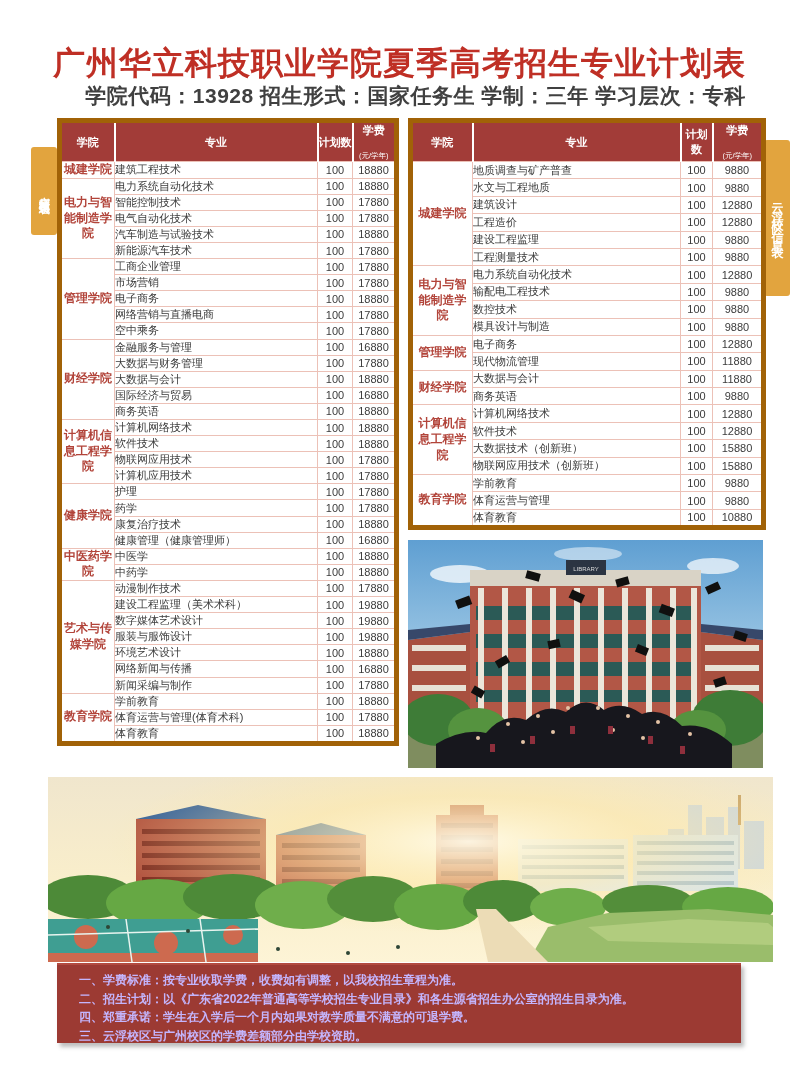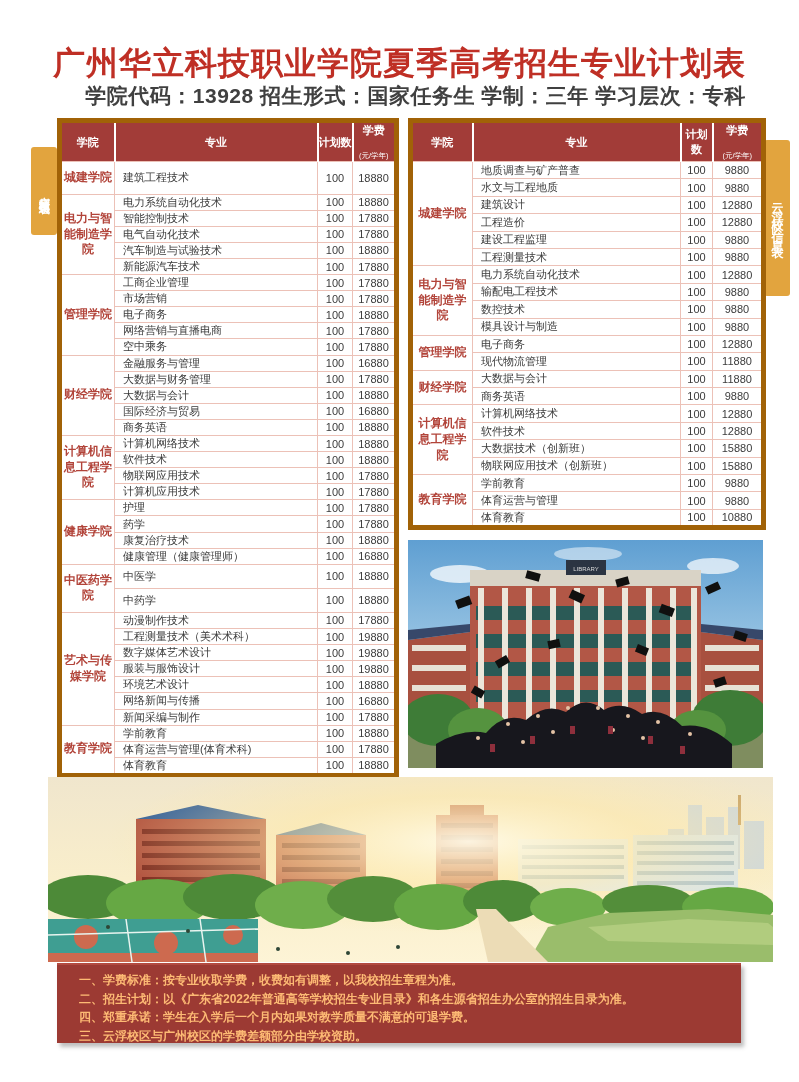--- a/index.html
+++ b/index.html
@@ -35,34 +35,34 @@
   }
   thead th:first-child { border-left:none; }
   thead .fee-sub { display:block; font-size:7.5px; font-weight:400; margin-top:13px; }
 
   tbody td {
     border:1px solid #ecc1b7; font-size:11px; color:#3b3b3b;
     background:#ffffff; vertical-align:middle; overflow:hidden; white-space:nowrap;
   }
   .tbl-left  tbody td { height:16.1px; }
   .tbl-right tbody td { height:17.4px; }
-  tbody td.major { text-align:left; padding-left:8px; }
+  tbody td.major { text-align:left; }
   tbody td.num   { text-align:center; }
   tbody td.college {
     color:#b2443a; font-weight:700; text-align:center; font-size:12px;
-    line-height:1.3; white-space:normal; padding:8px 2px;
+    line-height:1.3; white-space:normal; padding:0 2px;
   }
 
   .photo { position:absolute; display:block; }
   .photo-grad   { left:408px; top:540px; width:355px; height:228px; }
   .photo-campus { left:48px;  top:777px; width:725px; height:185px; }
 
   .notes {
     position:absolute; left:57px; top:963px; width:684px; height:80px;
-    background:#9c3a33; color:#fdba74; font-size:12px; font-weight:700;
+    background:#9c3a33; color:#c4b5fd; font-size:12px; font-weight:700;
     line-height:18.5px; padding:6px 0 0 22px;
     box-shadow:3px 4px 4px rgba(110,110,110,0.45);
     border-top:2px solid #b24a40;
   }
   .notes .note-line { white-space:nowrap; }
 </style>
 </head>
 <body>
 
 <div class="page">
@@ -226,21 +226,21 @@
           <td class="num">100</td>
           <td class="num">18880</td>
         </tr>
         <tr>
           <td class="college" rowspan="7">艺术与传媒学院</td>
           <td class="major">动漫制作技术</td>
           <td class="num">100</td>
           <td class="num">17880</td>
         </tr>
         <tr>
-          <td class="major">工程测量技术（美术术科）</td>
+          <td class="major">建设工程监理（美术术科）</td>
           <td class="num">100</td>
           <td class="num">19880</td>
         </tr>
         <tr>
           <td class="major">数字媒体艺术设计</td>
           <td class="num">100</td>
           <td class="num">19880</td>
         </tr>
         <tr>
           <td class="major">服装与服饰设计</td>

